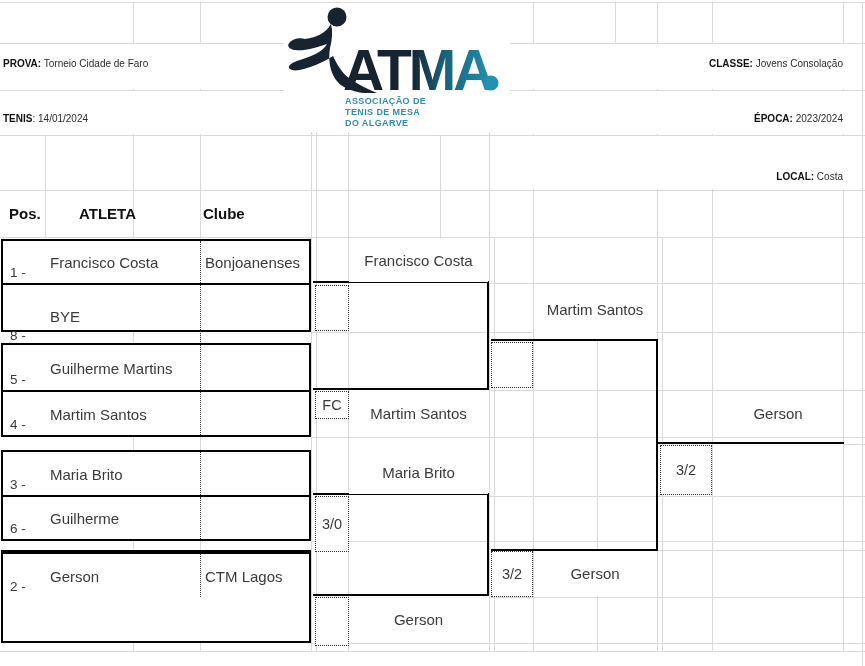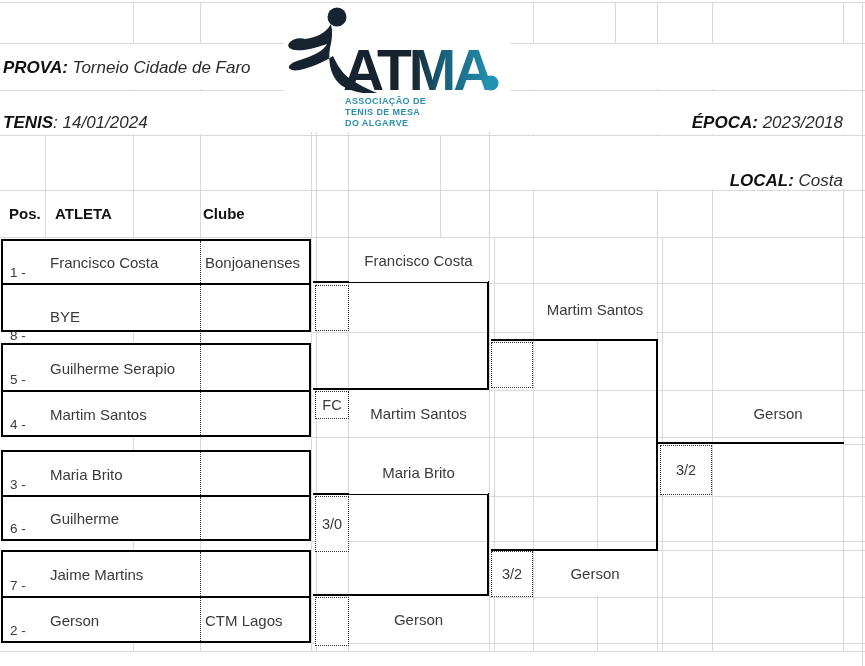--- a/index.html
+++ b/index.html
@@ -2,21 +2,21 @@
 <html><head>
 <meta charset="utf-8">
 <style>
   html,body{margin:0;padding:0;background:#fff;}
   #sheet{position:relative;width:865px;height:666px;background:#fff;overflow:hidden;
          font-family:"Liberation Sans", sans-serif;color:#3a3a3a;}
   .gl{position:absolute;background:#d9d9d9;}
   .mask{position:absolute;background:#fff;}
   .hline{position:absolute;background:#000;height:2px;}
   .vline{position:absolute;background:#000;width:2px;}
-  .htxt{position:absolute;font-size:17px;white-space:nowrap;color:#2b2b2b;font-style:italic;}
+  .htxt{position:absolute;font-size:10px;white-space:nowrap;color:#2b2b2b;}
   .htxt b{color:#111;}
   .rtxt{text-align:right;}
   .colhdr{position:absolute;font-size:15px;font-weight:bold;color:#111;white-space:nowrap;}
   .pair{position:absolute;left:1px;width:310px;border:2px solid #000;box-sizing:border-box;background:#fff;}
   .brow{position:relative;}
   .pdiv{height:2px;background:#000;}
   .pos{position:absolute;left:7px;bottom:3px;font-size:13.5px;color:#3a3a3a;}
   .nm{position:absolute;left:47px;top:50%;transform:translateY(-50%);font-size:15px;white-space:nowrap;}
   .club{position:absolute;left:202px;top:50%;transform:translateY(-50%);font-size:15px;white-space:nowrap;}
   .dotsep{position:absolute;left:197px;top:0;bottom:0;border-left:1.5px dotted #333;}
@@ -75,22 +75,25 @@
   <div class="mask" style="left:520px;top:136px;width:326px;height:53px"></div>
   <div class="mask" style="left:534px;top:285px;width:122px;height:53px"></div>
   <div class="mask" style="left:534px;top:551px;width:122px;height:45px"></div>
 
   <div class="htxt" style="left:3px;top:58px">
     <b>PROVA:</b><span> Torneio Cidade de Faro</span>
   </div>
   <div class="htxt" style="left:3px;top:113px">
     <b>TENIS</b><span>: 14/01/2024</span>
   </div>
+  <div class="htxt rtxt" style="right:22px;top:58px">
+    <b>CLASSE:</b><span> Jovens Consolação</span>
+  </div>
   <div class="htxt rtxt" style="right:22px;top:113px">
-    <b>ÉPOCA:</b><span> 2023/2018</span>
+    <b>ÉPOCA:</b><span> 2023/2024</span>
   </div>
   <div class="htxt rtxt" style="right:22px;top:171px">
     <b>LOCAL:</b><span> Costa</span>
   </div>
 
   <svg style="position:absolute;left:287px;top:4px" width="212" height="126" viewBox="0 0 212 126">
     <defs>
       <linearGradient id="lg" x1="58" y1="0" x2="206" y2="0" gradientUnits="userSpaceOnUse">
         <stop offset="0" stop-color="#17242f"></stop>
           <stop offset="0.45" stop-color="#17242f"></stop>
@@ -110,42 +113,42 @@
       <ellipse cx="11" cy="40" rx="10" ry="5.5" transform="rotate(-12 11 40)"></ellipse>
     </g>
     <g fill="#2e8fad" font-family="Liberation Sans, sans-serif" font-size="9" class="orgtxt">
       <text x="58" y="100">ASSOCIAÇÃO DE</text>
       <text x="58" y="111">TENIS DE MESA</text>
       <text x="58" y="122">DO ALGARVE</text>
     </g>
   </svg>
 
   <div class="colhdr" style="left:9px;top:205px">Pos.</div>
-  <div class="colhdr" style="left:55px;top:205px;width:155px;">ATLETA</div>
+  <div class="colhdr" style="left:30px;top:205px;width:155px;text-align:center">ATLETA</div>
   <div class="colhdr" style="left:203px;top:205px">Clube</div>
 
   <div class="pair" style="top:239px;height:93px">
     <div class="brow" style="height:42px">
       <span class="nm">Francisco Costa</span>
       <span class="club">Bonjoanenses</span>
       <span class="pos">1 -</span>
       <span class="dotsep"></span>
     </div>
     <div class="pdiv"></div>
     <div class="brow" style="height:61px">
       <span class="nm">BYE</span>
       <span class="club"></span>
       <span class="pos">8 -</span>
       <span class="dotsep"></span>
     </div>
   </div>
 
   <div class="pair" style="top:343px;height:94px">
     <div class="brow" style="height:45px">
-      <span class="nm">Guilherme Serapio</span>
+      <span class="nm">Guilherme Martins</span>
       <span class="club"></span>
       <span class="pos">5 -</span>
       <span class="dotsep"></span>
     </div>
     <div class="pdiv"></div>
     <div class="brow" style="height:43px">
       <span class="nm">Martim Santos</span>
       <span class="club"></span>
       <span class="pos">4 -</span>
       <span class="dotsep"></span>
@@ -162,26 +165,20 @@
     <div class="pdiv"></div>
     <div class="brow" style="height:42px">
       <span class="nm">Guilherme</span>
       <span class="club"></span>
       <span class="pos">6 -</span>
       <span class="dotsep"></span>
     </div>
   </div>
 
   <div class="pair" style="top:550px;height:93px">
-    <div class="brow" style="height:44px">
-      <span class="nm">Jaime Martins</span>
-      <span class="club"></span>
-      <span class="pos">7 -</span>
-      <span class="dotsep"></span>
-    </div>
     <div class="pdiv"></div>
     <div class="brow" style="height:43px">
       <span class="nm">Gerson</span>
       <span class="club">CTM Lagos</span>
       <span class="pos">2 -</span>
       <span class="dotsep"></span>
     </div>
   </div>
 
   <div class="hline" style="left:313px;top:281px;width:176px"></div>

